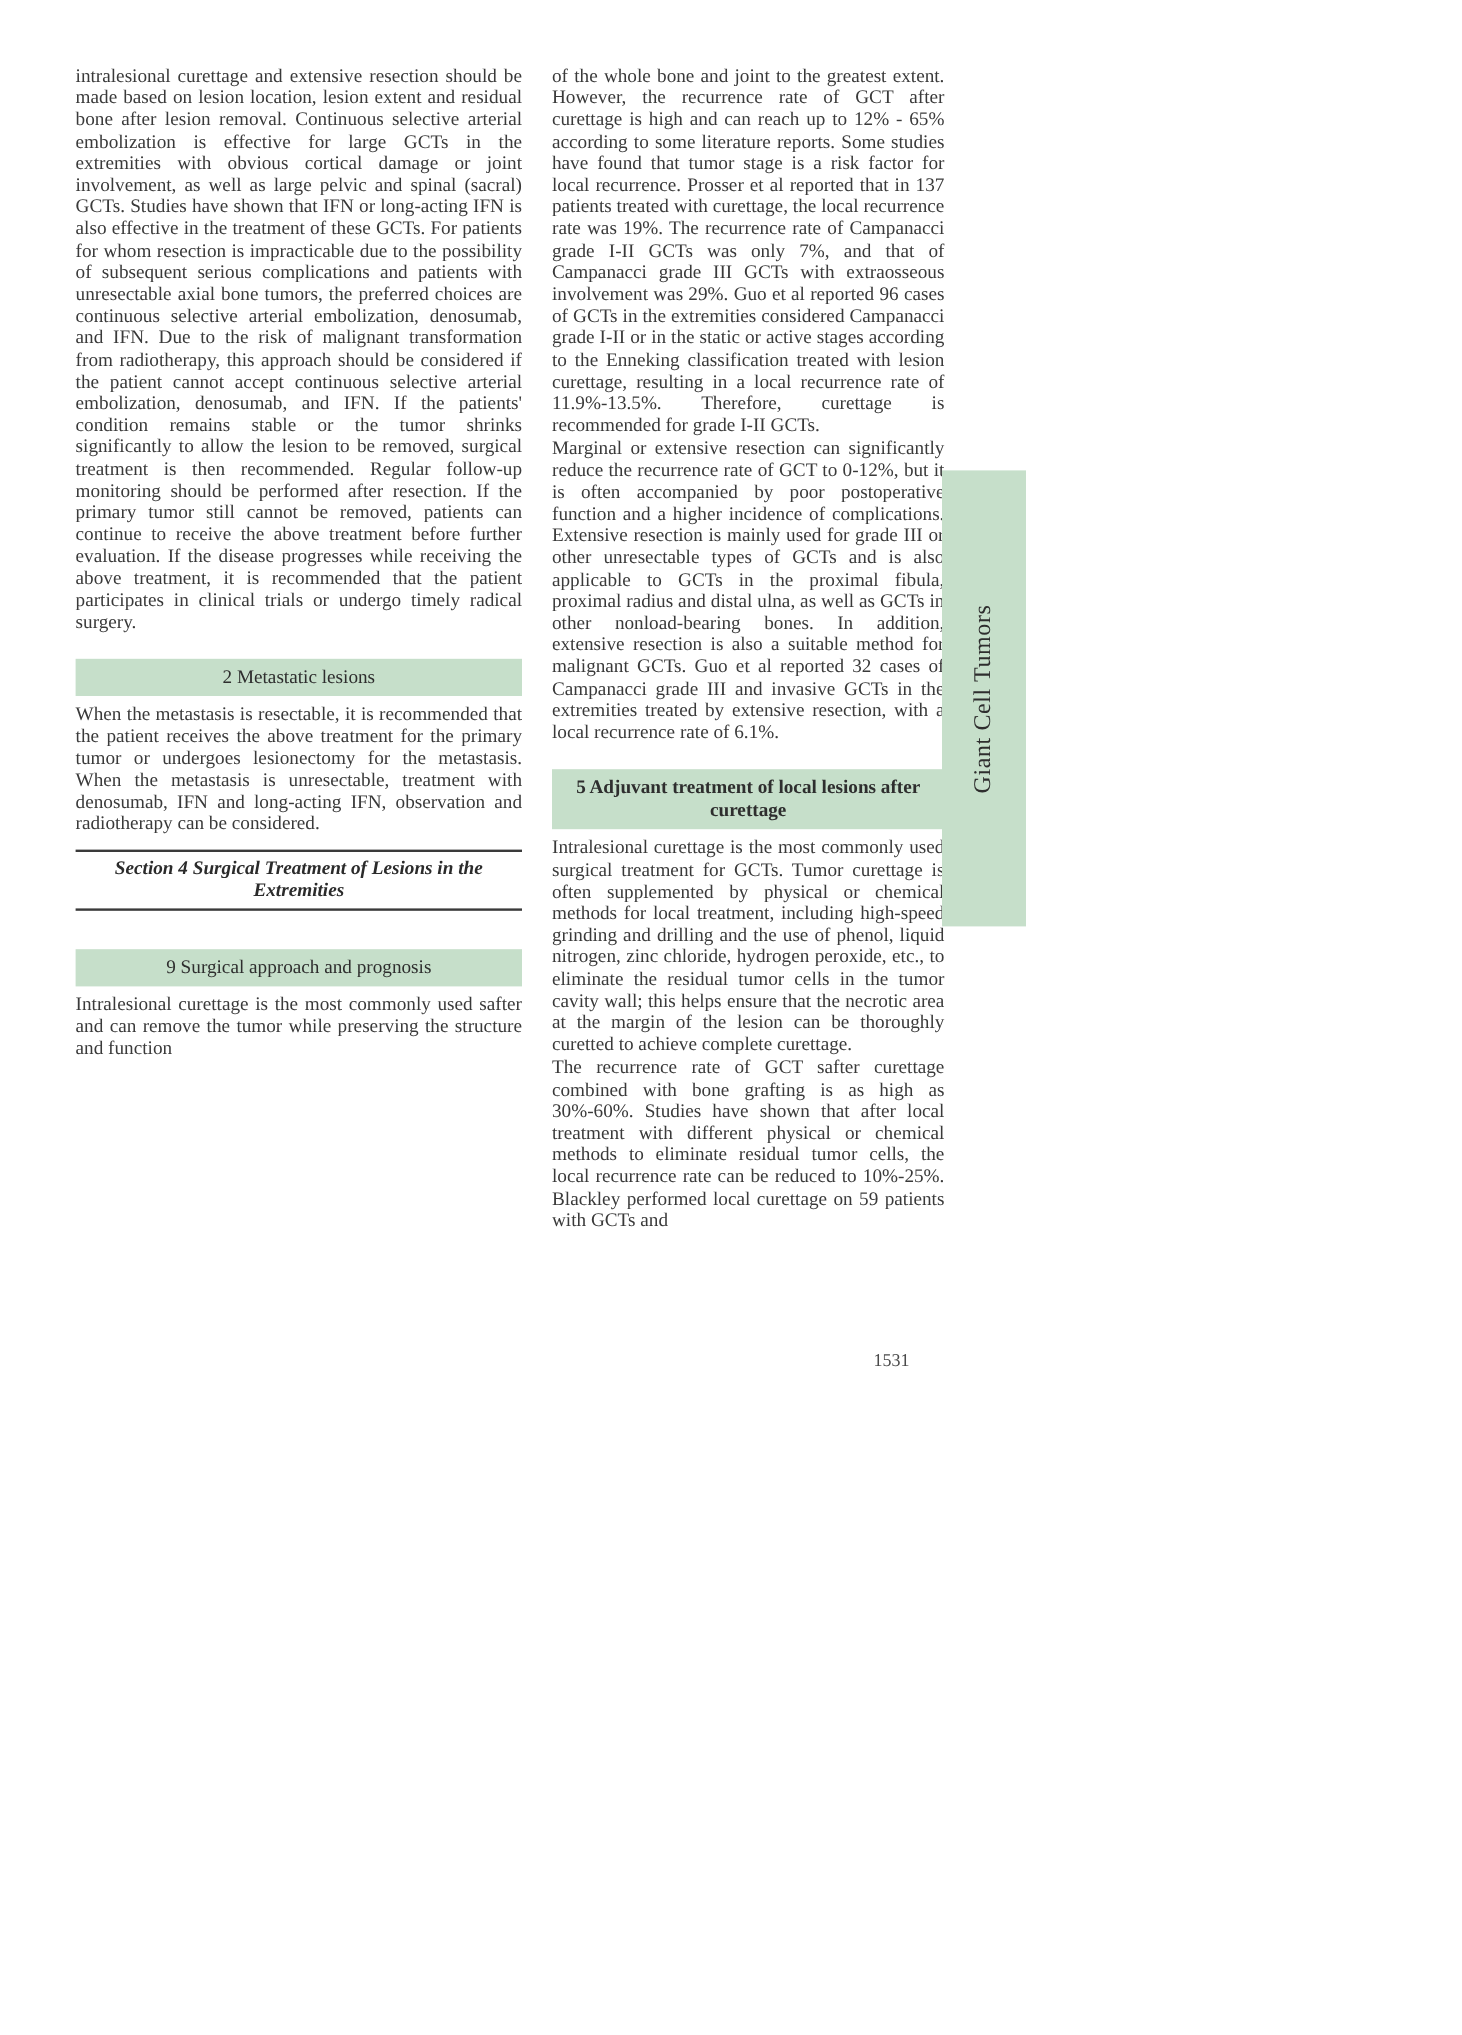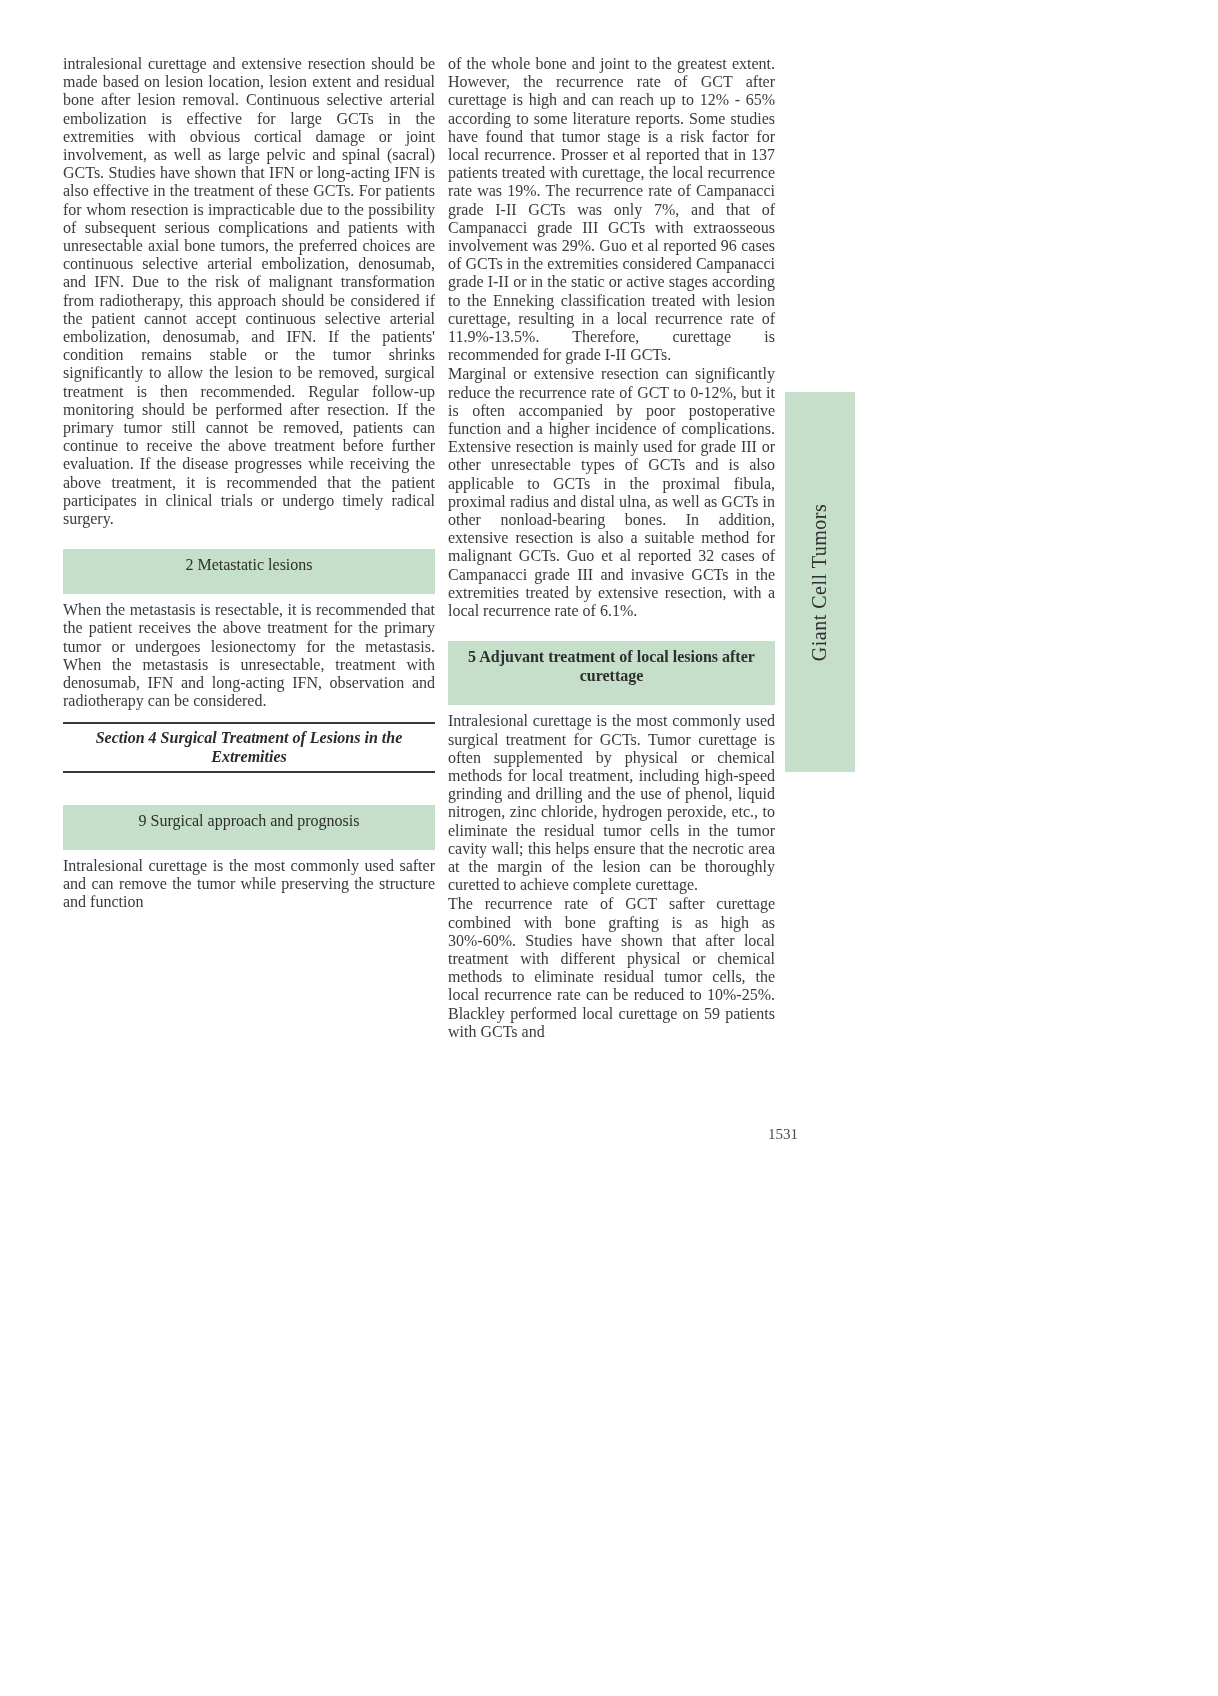--- a/index.html
+++ b/index.html
@@ -18,28 +18,28 @@
   }
   .col {
     position: absolute;
     top: 55px;
     text-align: justify;
     font-size: 16px;
     line-height: 18.2px;
     hyphens: auto;
   }
   .col-left  { left: 63px;  width: 372px; }
-  .col-right { left: 448px; width: 327px; }
+  .col-right { left: 460px; width: 327px; }
   .col p { margin: 0; }
   .col p + p { margin-top: 1px; }
 
   .green-box {
     background: #c6dfca;
     text-align: center;
-    padding: 6px 6px 20px 6px;
+    padding: 6px 6px 6px 6px;
     margin-top: 21px;
     margin-bottom: 7px;
     line-height: 19px;
     color: #2e2e2e;
   }
   .green-box.bold { font-weight: bold; }
 
   .section-heading {
     margin-top: 11px;
     margin-bottom: 32px;
@@ -67,21 +67,21 @@
   .side-tab .tab-label {
     transform: rotate(-90deg);
     white-space: nowrap;
     font-size: 20px;
     letter-spacing: 0.5px;
     color: #2e2e2e;
   }
 
   .page-number {
     position: absolute;
-    left: 768px;
+    left: 728px;
     top: 1126px;
     font-size: 15px;
     color: #4a4a4a;
   }
 </style>
 </head>
 <body>
 
 <div class="page">
 

